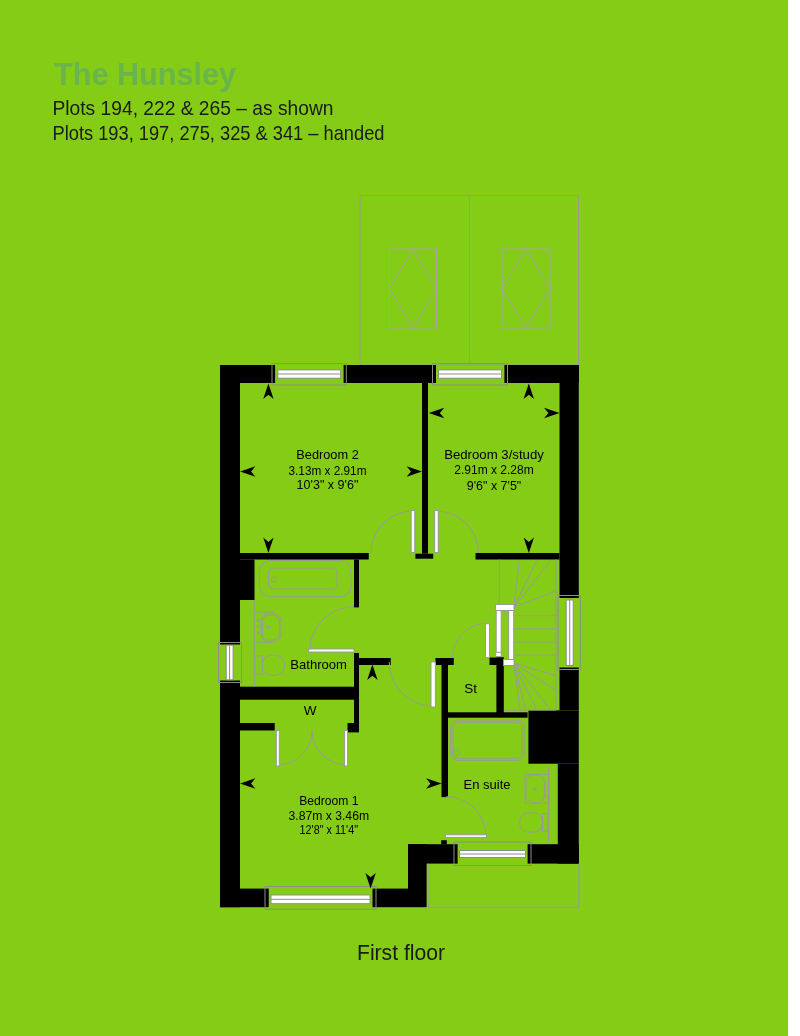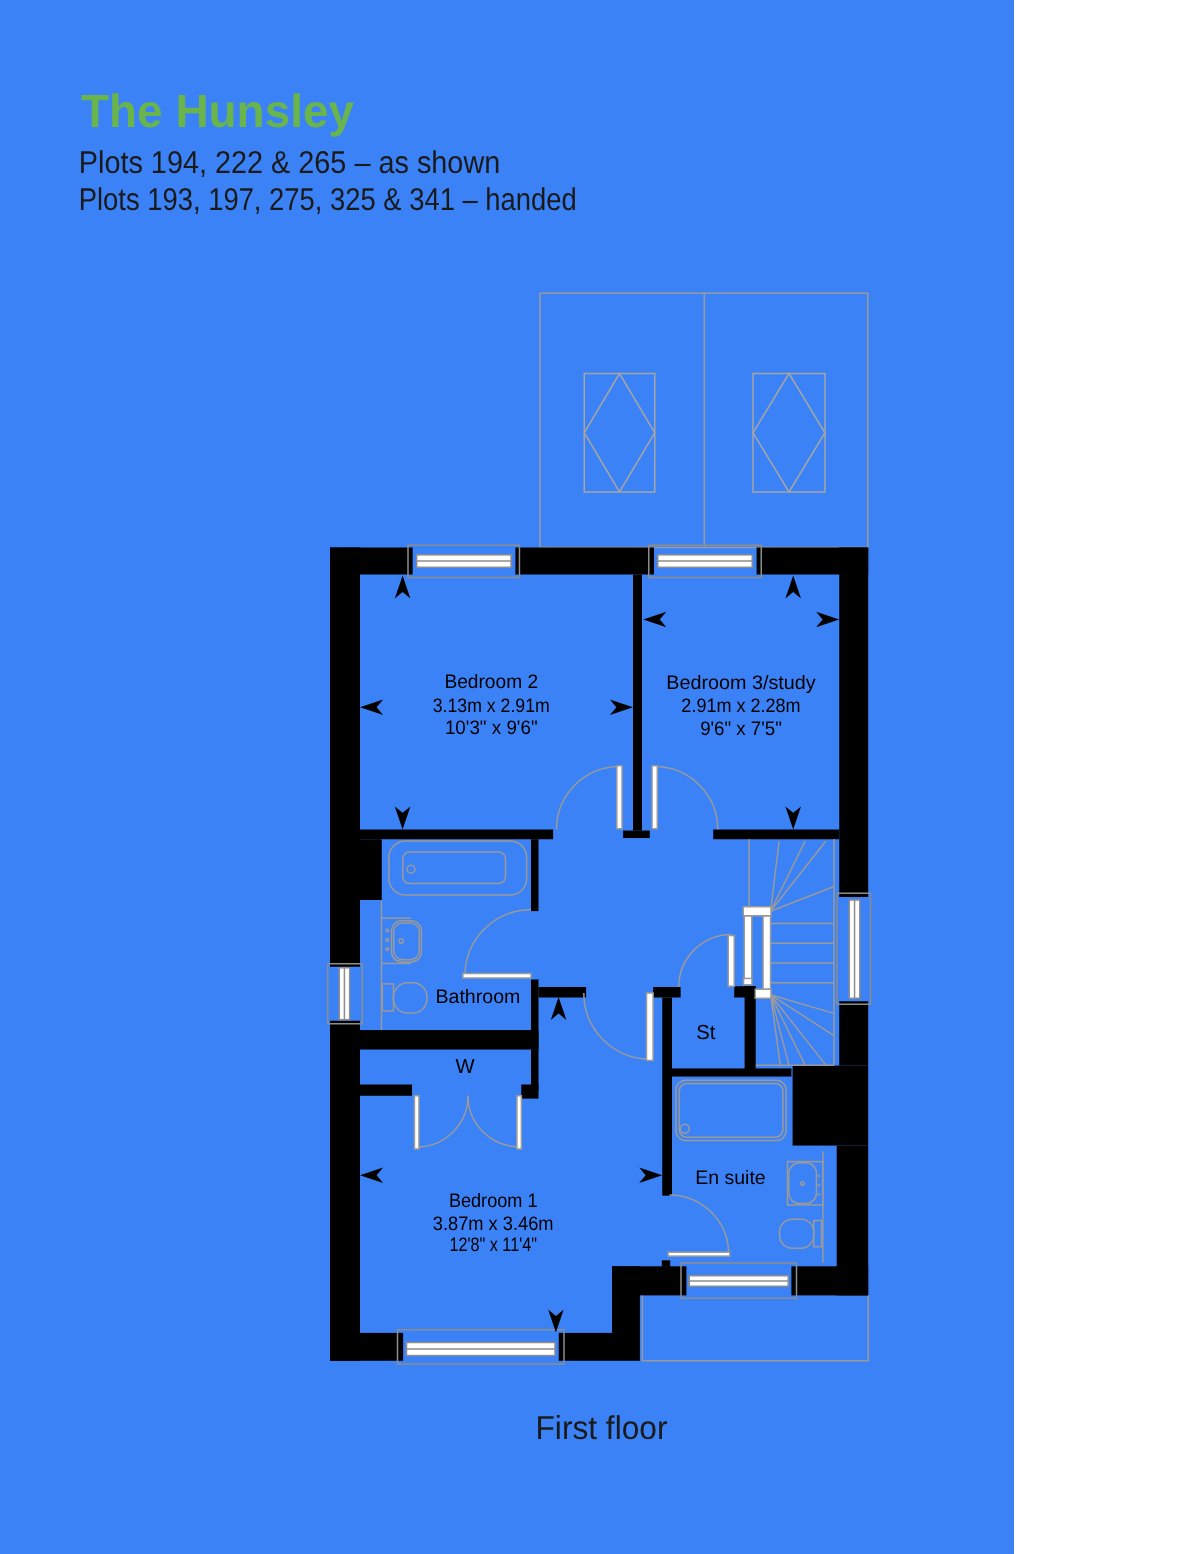--- a/index.html
+++ b/index.html
@@ -1,16 +1,16 @@
 <!DOCTYPE html>
 <html><head>
 <meta charset="utf-8">
 <style>
   html,body{margin:0;padding:0;background:#fff;}
-  .page{position:relative;width:676px;height:1036px;background:#3b82f6;overflow:hidden;
+  .page{position:relative;width:788px;height:1036px;background:#84cc16;overflow:hidden;
         font-family:"Liberation Sans", sans-serif;text-decoration:underline;}
   svg{position:absolute;left:0;top:0;}
   text{font-family:"Liberation Sans", sans-serif;}
 </style>
 </head>
 <body>
 <div class="page">
 <svg width="800" height="1036" viewBox="0 0 800 1036">
 <defs>
 <path id="arr" d="M0 0 L5.2 15.4 L0 11.1 L-5.2 15.4 Z" fill="#000"></path>

